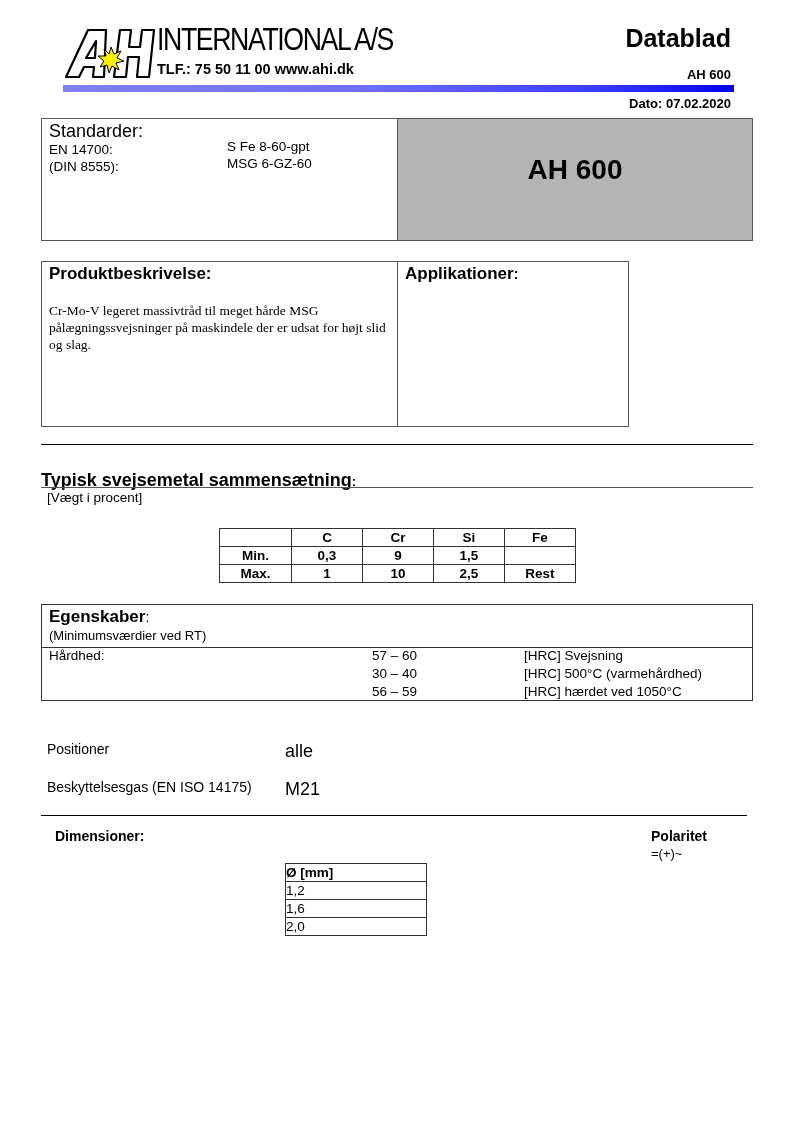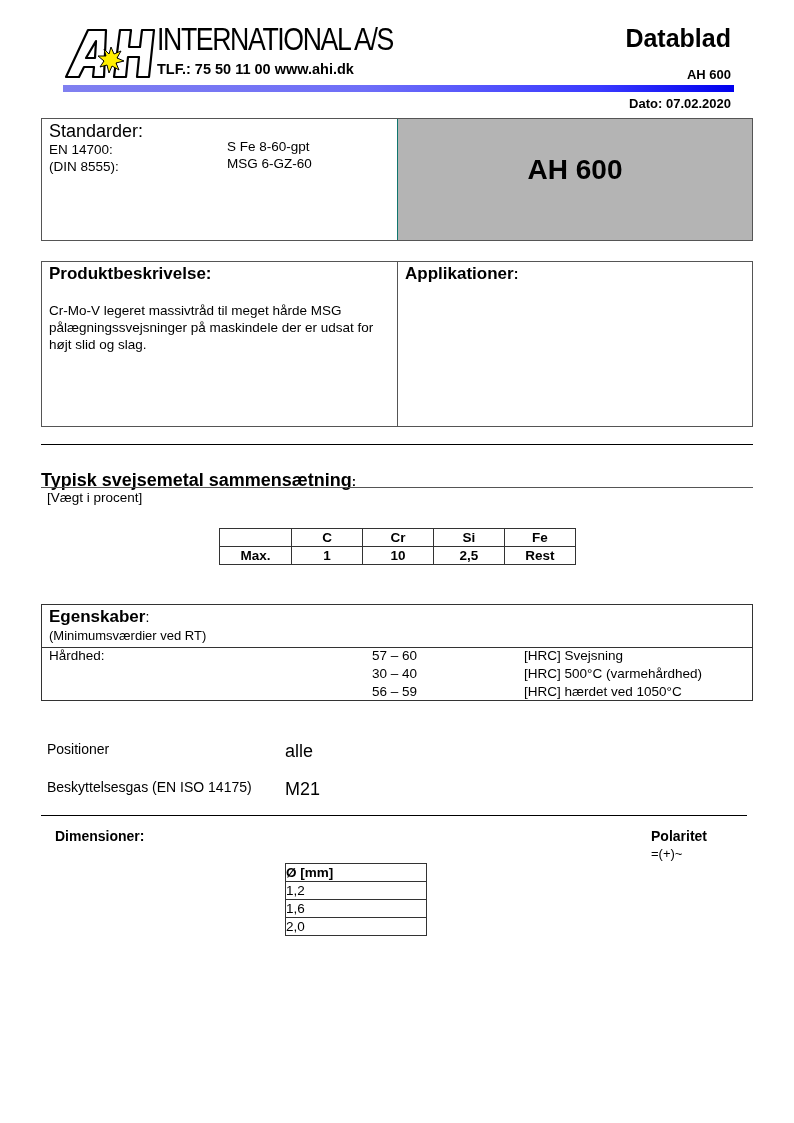--- a/index.html
+++ b/index.html
@@ -42,28 +42,28 @@
   .std-heading { position: absolute; left: 7px; top: 3px; font-size: 18px; line-height: 1; }
   .std-row { position: absolute; left: 7px; font-size: 13.5px; line-height: 1; }
   .std-val { position: absolute; left: 185px; font-size: 13.5px; line-height: 1; }
   .product-big {
     position: absolute; left: 0; right: 0; top: 37px; text-align: center;
     font-size: 28px; font-weight: bold; line-height: 1;
   }
 
   
   .desc-box {
-    left: 41px; top: 261px; width: 712px; height: 166px;
+    left: 41px; top: 261px; width: 588px; height: 166px;
     border: 1px solid #555; box-sizing: border-box;
   }
   .desc-col { position: absolute; top: 0; height: 100%; box-sizing: border-box; padding: 2px 7px; }
   .desc-col.left { left: 0; width: 356px; border-right: 1px solid #555; }
   .desc-col.right { left: 356px; right: 0; }
   .desc-h { font-size: 17px; font-weight: bold; margin: 0; line-height: 20px; }
-  .desc-p { font-size: 13.5px; line-height: 17px; margin: 18px 0 0 0; }
+  .desc-p { font-size: 13.5px; line-height: 17px; margin: 18px 0 0 0; font-family: Liberation Serif, serif; }
 
   
   .hr { background: #000; height: 1px; }
   .comp-h { left: 41px; top: 471px; font-size: 18px; font-weight: bold; line-height: 1; text-align: center; }
   .comp-h .colon { font-size: 13px; font-weight: bold; }
   .comp-note { left: 47px; top: 491px; font-size: 13.5px; line-height: 1; }
   table.comp {
     position: absolute; left: 219px; top: 528px; border-collapse: collapse;
     font-size: 13.5px; font-weight: bold;
   }
@@ -150,20 +150,27 @@
 <table class="comp">
   <tbody>
       <tr>
     <td class="c0"></td>
     <td class="cn">C</td>
     <td class="cn">Cr</td>
     <td class="cn">Si</td>
     <td class="cn">Fe</td>
   </tr>
   <tr>
+    <td class="c0">Min.</td>
+    <td class="cn">0,3</td>
+    <td class="cn">9</td>
+    <td class="cn">1,5</td>
+    <td class="cn"></td>
+  </tr>
+  <tr>
     <td class="c0">Max.</td>
     <td class="cn">1</td>
     <td class="cn">10</td>
     <td class="cn">2,5</td>
     <td class="cn">Rest</td>
   </tr>
 </tbody>
   </table>
 
 <div class="abs prop-box">

